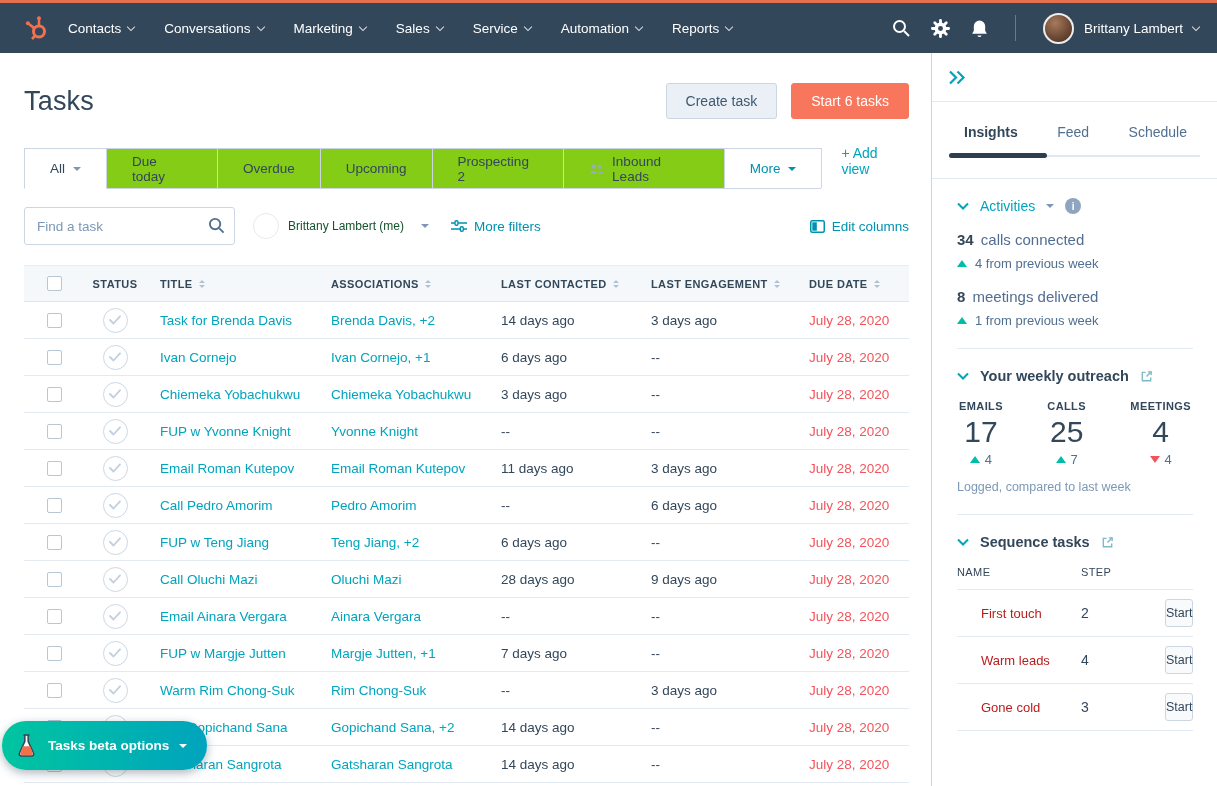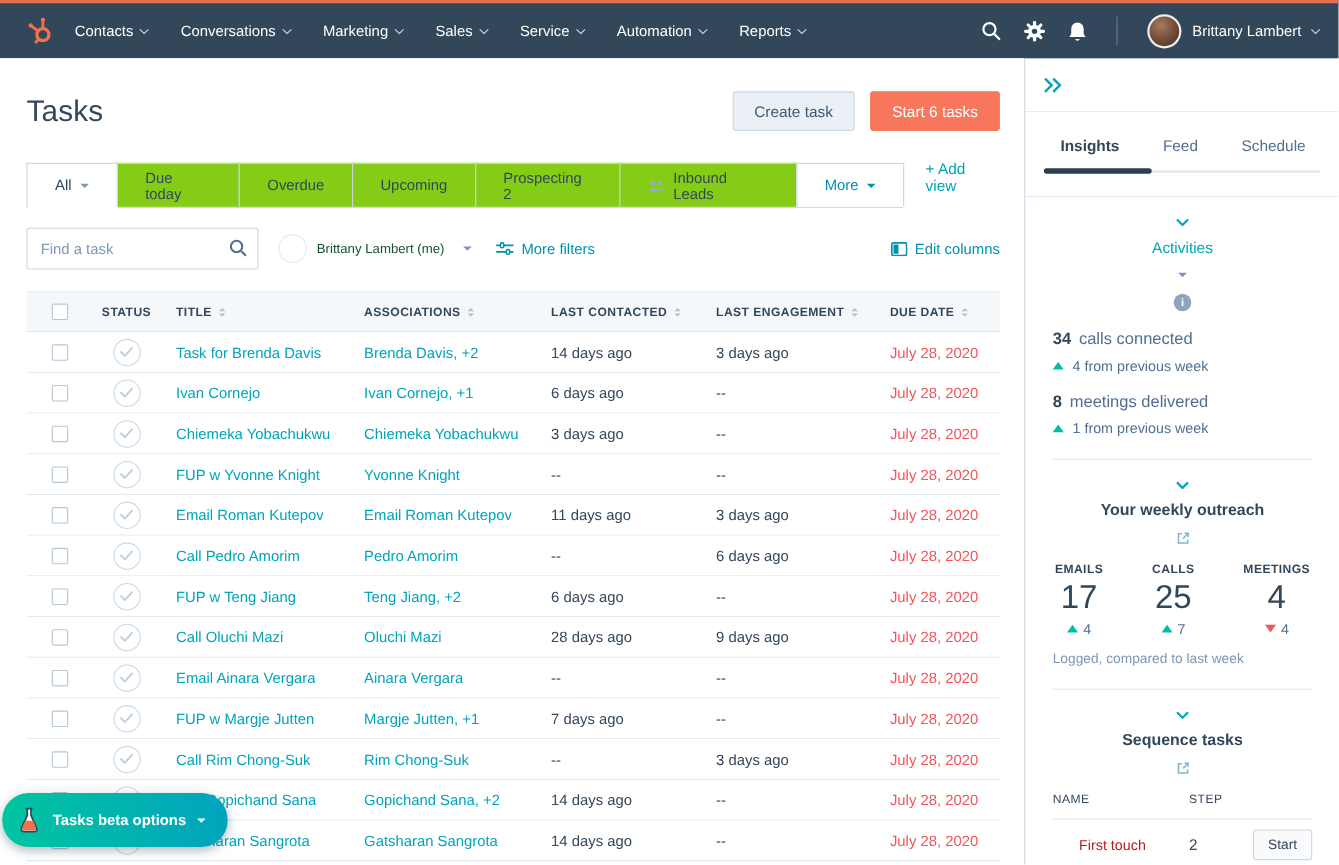--- a/index.html
+++ b/index.html
@@ -92,21 +92,21 @@
   .collapse-row { height:49px; display:flex; align-items:center; padding:0 15px; border-bottom:1px solid #e3e9f0; }
   .collapse-btn { display:flex; cursor:pointer; }
   .side-tabs { display:flex; justify-content:space-between; padding:22px 30px 0 32px; }
   .side-tab { font-size:14px; color:#516f90; cursor:pointer; }
   .side-tab.active { color:#33475b; font-weight:600; }
   .tab-track { position:relative; height:5px; margin:13px 17px 0; }
   .tab-track .line { position:absolute; left:0; right:0; top:2px; height:2px; background:#e1e7ee; }
   .tab-track .seg { position:absolute; left:0; top:0; width:98px; height:5px; border-radius:3px; background:#2d3e50; }
   .side-div { height:1px; background:#e3e9f0; }
   .side-sec { padding:19px 24px 0 25px; }
-  .sec-head { display:flex; align-items:center; gap:11px;flex-direction:column; }
+  .sec-head { display:flex; align-items:center; gap:11px; }
   .sec-chev { display:flex; cursor:pointer; }
   .sec-title-teal { color:#00a4bd; font-size:14px; font-weight:500; cursor:pointer; }
   .sec-title-navy { color:#33475b; font-size:14.5px; font-weight:600; }
   .info { width:16px; height:16px; border-radius:50%; background:#8fa5bf; color:#fff; font-size:10px; font-weight:bold; display:inline-flex; align-items:center; justify-content:center; cursor:pointer; }
   .ext-icon { display:flex; cursor:pointer; }
   .stat { margin-top:17px; }
   .stat-line { font-size:15px; color:#506e91; }
   .stat-line b { color:#33475b; font-weight:700; margin-right:3px; }
   .stat-delta { display:flex; align-items:center; gap:8px; margin-top:8px; font-size:13px; color:#516f90; }
   .tri { width:0; height:0; border-left:5px solid transparent; border-right:5px solid transparent; border-bottom:7px solid #00bda5; display:inline-block; }
@@ -115,21 +115,21 @@
   .metric { text-align:center; }
   .m-label { font-size:11px; font-weight:700; color:#33475b; letter-spacing:.4px; }
   .m-value { font-size:30px; color:#33475b; margin-top:3px; }
   .m-delta { display:flex; align-items:center; justify-content:center; gap:5px; font-size:13px; color:#516f90; margin-top:3px; }
   .footnote { margin-top:13px; font-size:12.5px; color:#7c98b6; }
   .seq-table { margin-top:16px; }
   .seq-head { display:grid; grid-template-columns:1fr 50px 62px; font-size:11px; font-weight:400; letter-spacing:.4px; color:#33475b; padding-bottom:11px; border-bottom:1px solid #e3e9f0; }
   .seq-row { display:grid; grid-template-columns:1fr 50px 62px; align-items:center; height:47px; border-bottom:1px solid #e3e9f0; }
   .seq-name { color:#b91c1c; font-size:13px; text-decoration:none; cursor:pointer;margin-left:24px; }
   .seq-step { font-size:14px; color:#33475b; }
-  .start-btn { font-size:12.5px; color:#33475b; background:#f8fafc; border:1px solid #cbd6e2; border-radius:3px; padding:6px 0; width:54px; justify-self:end; cursor:pointer; font-family:inherit; }
+  .start-btn { font-size:12.5px; color:#33475b; background:#f8fafc; border:1px solid #cbd6e2; border-radius:3px; padding:6px 0; width:28px; justify-self:end; cursor:pointer; font-family:inherit; }
   .mt20 { margin-top:20px; }
 </style>
 </head>
 <body>
 
 <header class="topnav">
   <div class="top-stripe"></div>
   <div class="nav-bar">
     <div class="logo">
       <svg width="30" height="30" viewBox="0 0 30 30" fill="none" stroke="#f2714d" stroke-width="3">
@@ -546,21 +546,21 @@
               <span class="cb"></span>
             </div>
             <div class="cell c-center">
               <span class="status-circle">
                 <svg width="12" height="10" viewBox="0 0 12 10" fill="none" stroke="currentColor" stroke-width="1.8" stroke-linecap="round" stroke-linejoin="round">
                   <path d="M1 5 L4.5 8.5 L11 1.3"></path>
                 </svg>
               </span>
             </div>
             <div class="cell c-title">
-              <a>Call Rim Chong-Suk</a>
+              <a>Warm Rim Chong-Suk</a>
             </div>
             <div class="cell">
               <a>Rim Chong-Suk</a>
             </div>
             <div class="cell">--</div>
             <div class="cell">3 days ago</div>
             <div class="cell c-due">July 28, 2020</div>
           </div>
           <div class="trow">
             <div class="cell c-center">

